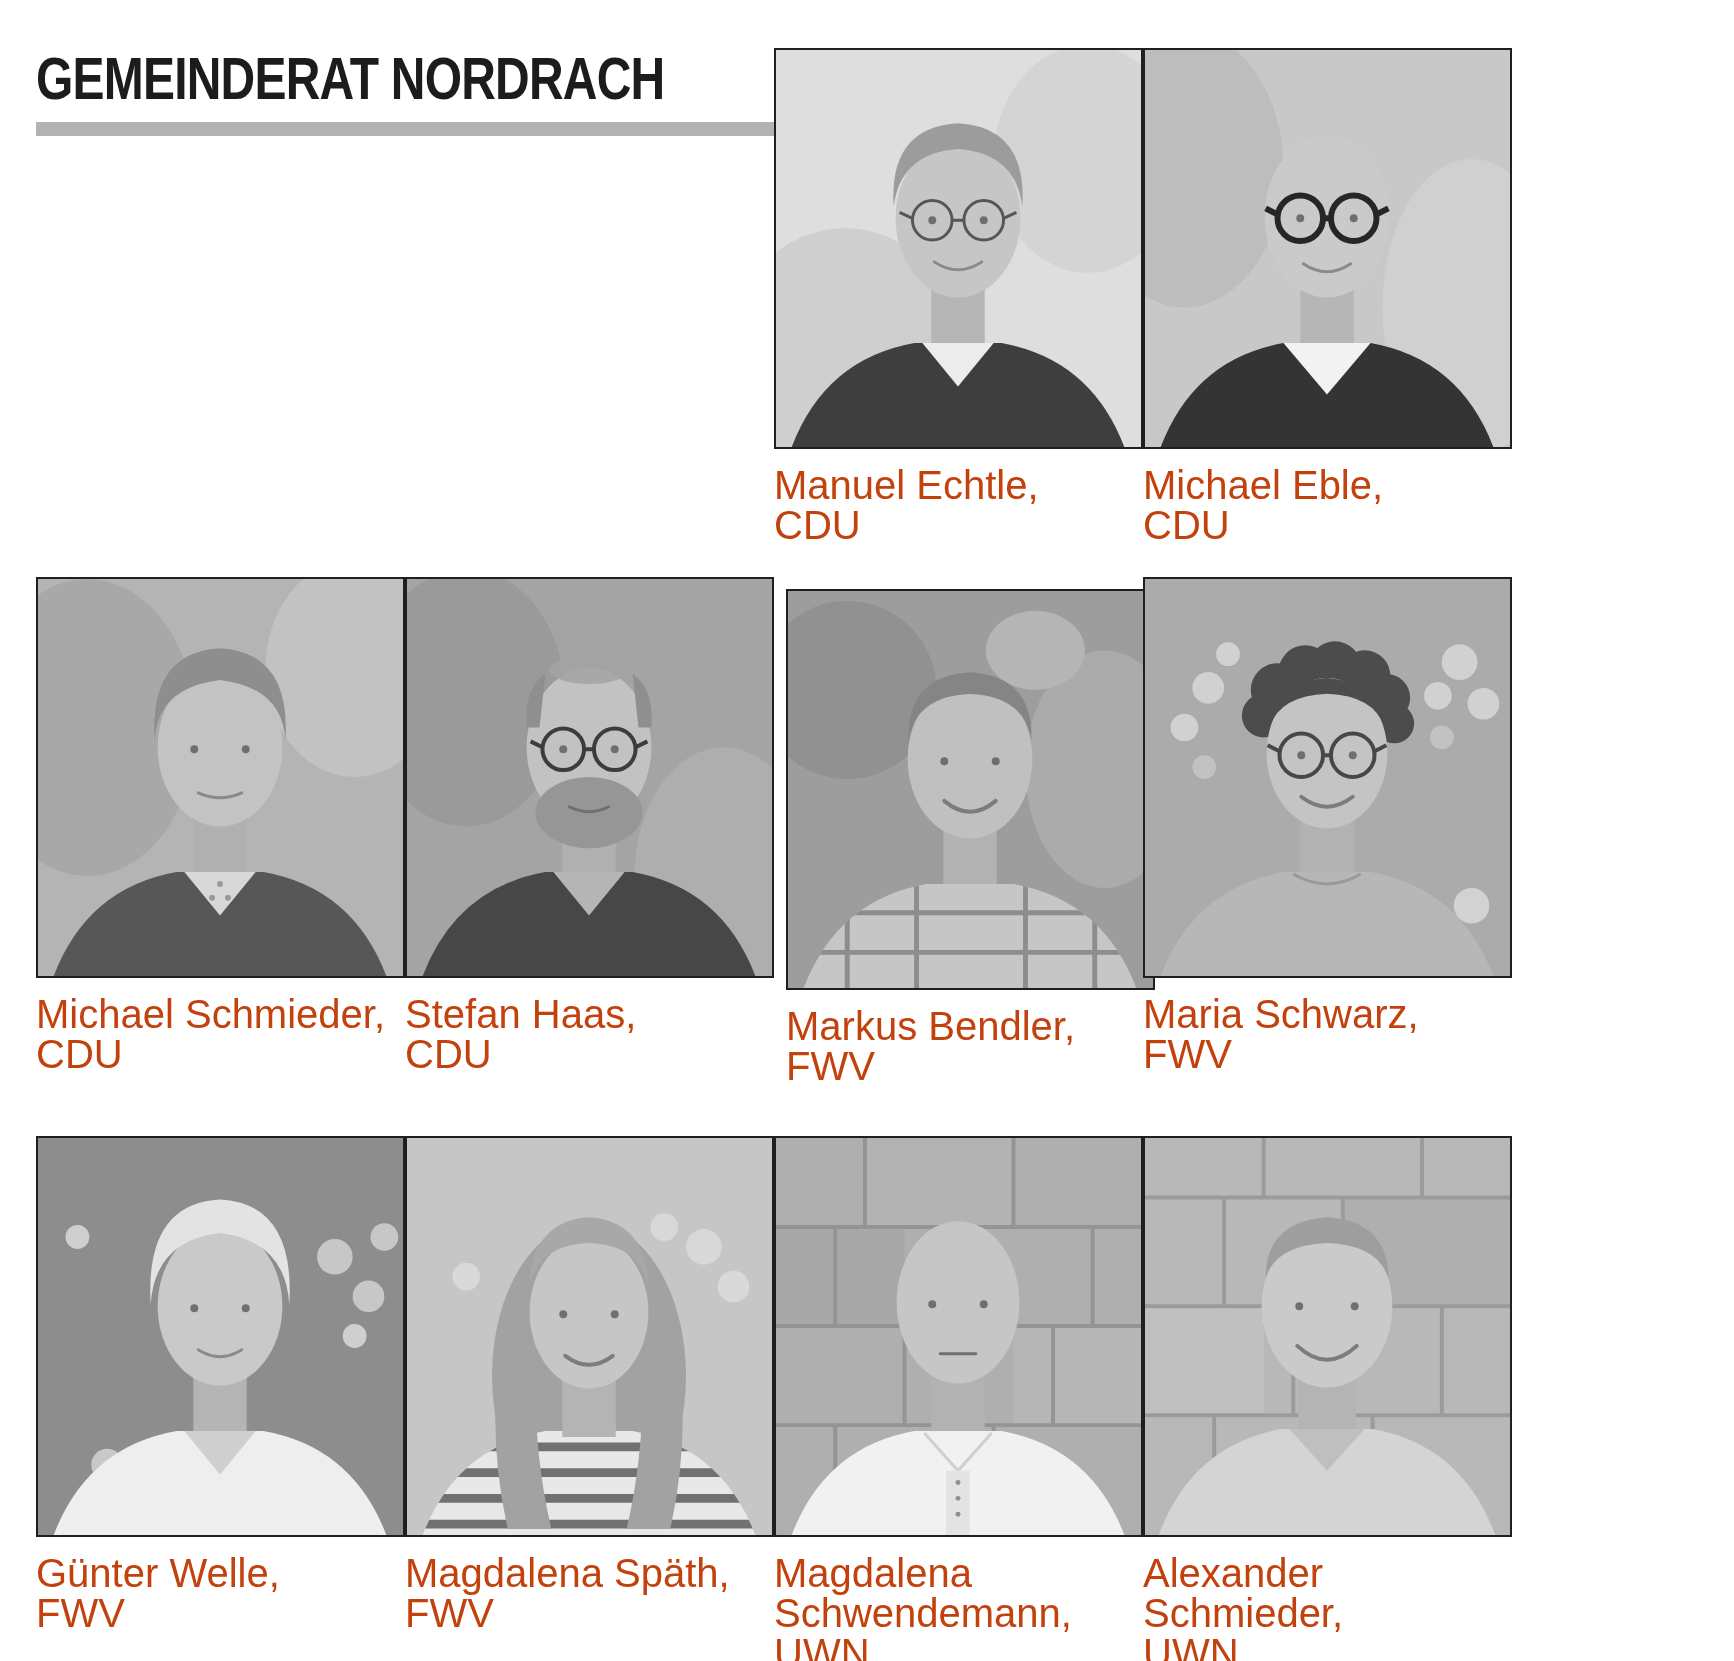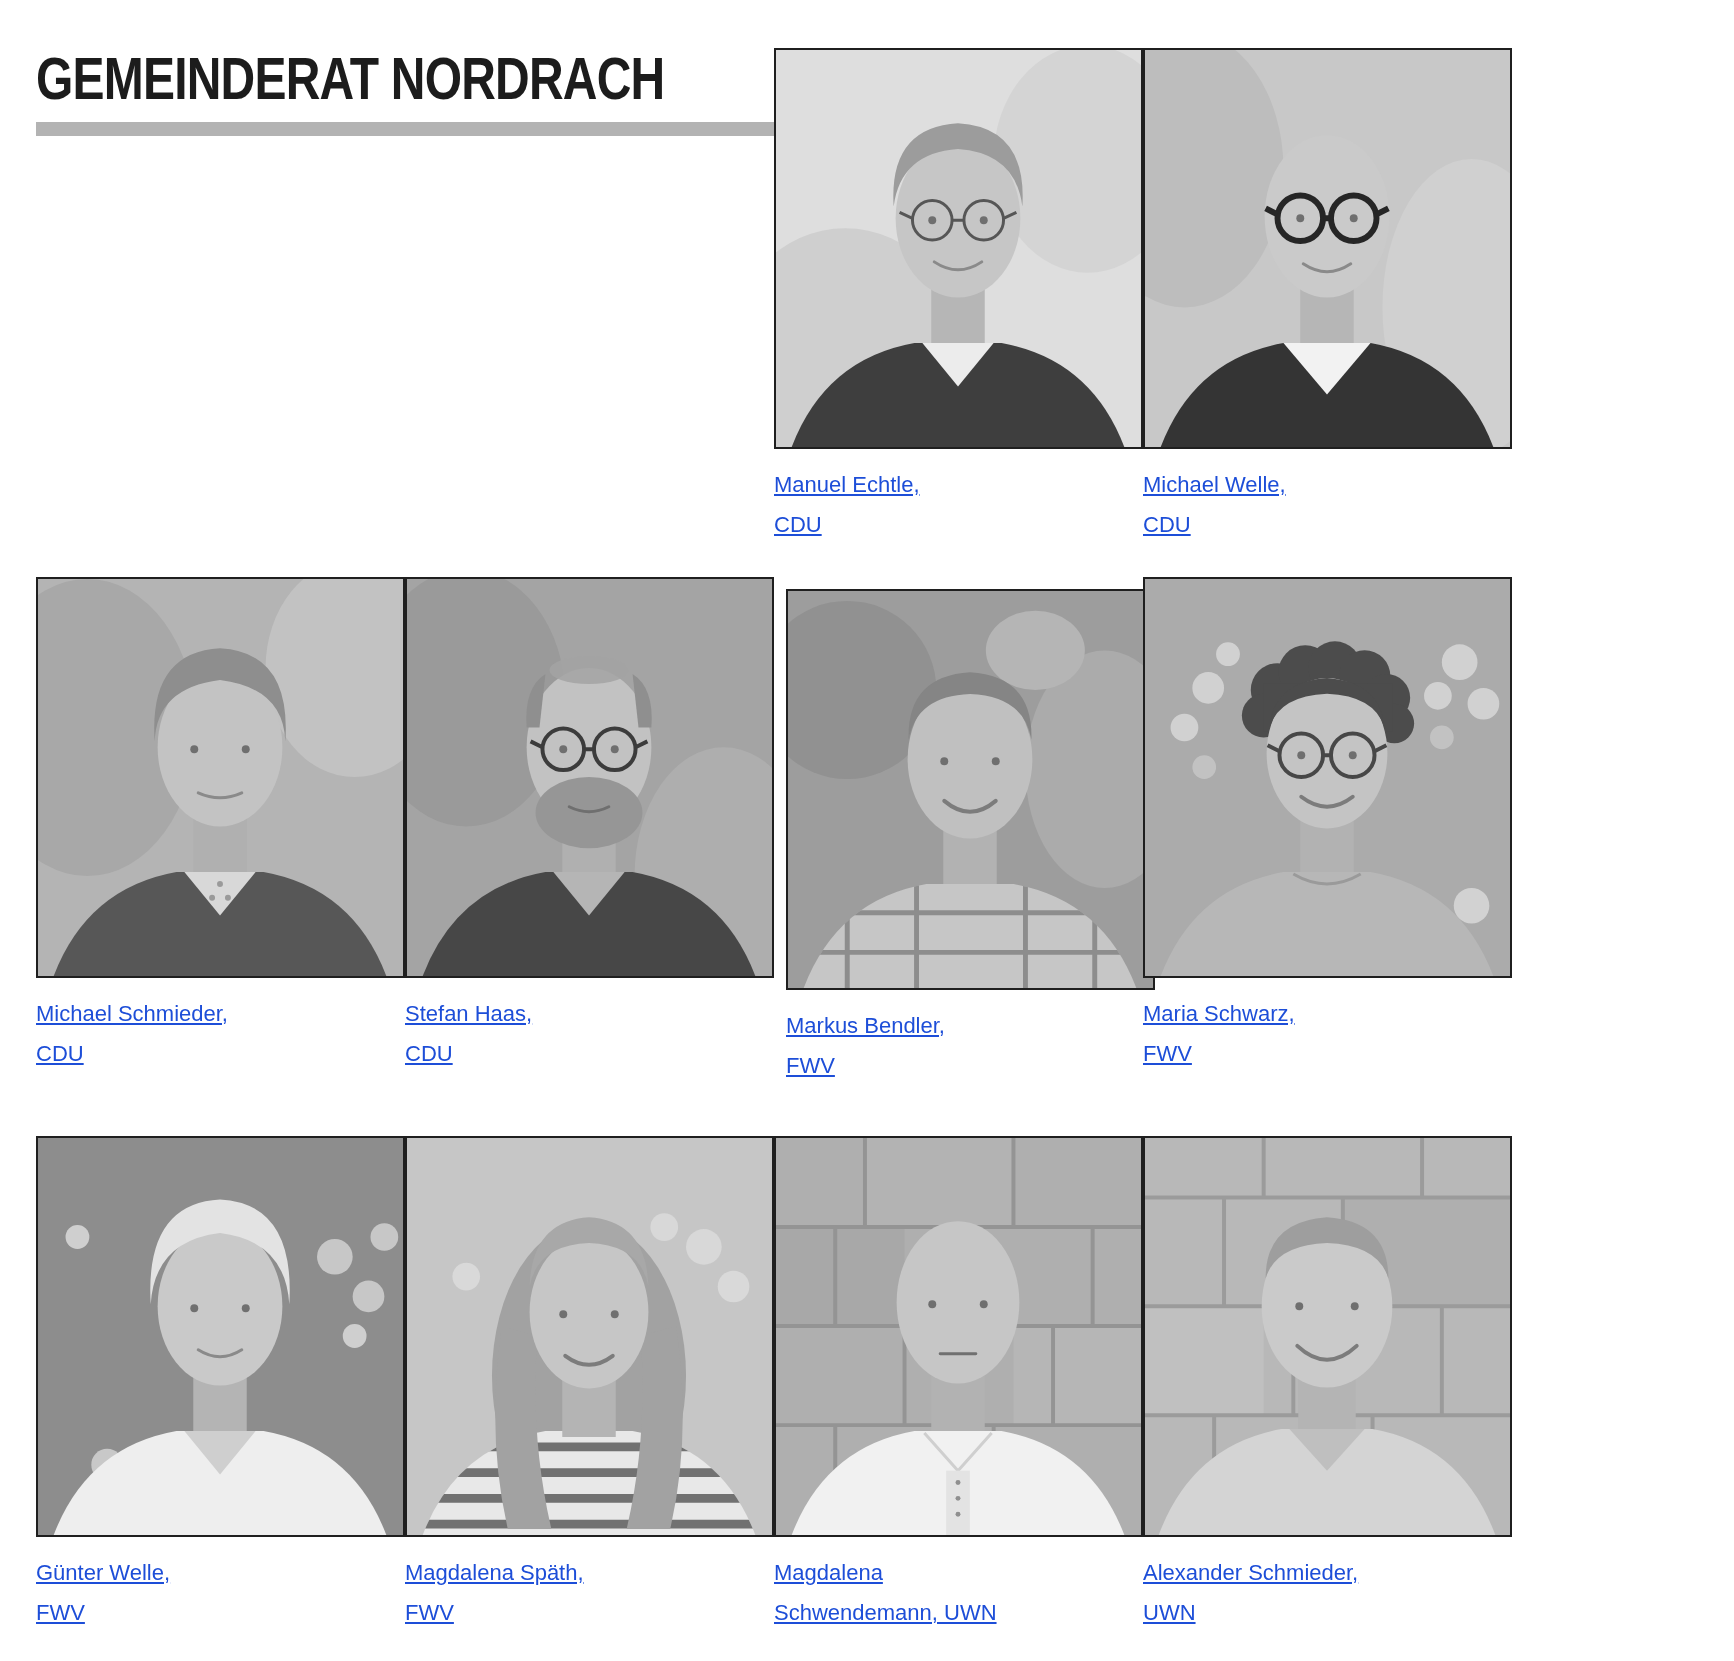--- a/index.html
+++ b/index.html
@@ -45,25 +45,24 @@
     width: 369px;
     height: 401px;
     box-sizing: border-box;
     border: 2px solid #1f1f1f;
     background: #d9d9d9;
     overflow: hidden;
   }
   .photo svg { display: block; width: 100%; height: 100%; }
   .caption {
     margin-top: 16px;
-    font-size: 22px;
+    font-size: 40px;
     line-height: 40px;
     white-space: pre-line;
-    color: #1d4ed8;
-    text-decoration: underline;
+    color: #c2410c;
   }
 </style>
 </head>
 <body>
 
 <div class="page">
 
   <div class="row row-1">
     <div class="title-block">
       <h1 class="page-title">GEMEINDERAT NORDRACH</h1>
@@ -108,21 +107,21 @@
           <circle cx="157" cy="170" r="4" fill="#6f6f6f"></circle>
             <circle cx="211" cy="170" r="4" fill="#6f6f6f"></circle>
           <g stroke="#262626" stroke-width="6" fill="none">
             <circle cx="157" cy="170" r="23"></circle>
               <circle cx="211" cy="170" r="23"></circle>
             <path d="M180 170 h8 M134 166 l-12 -6 M234 166 l12 -6"></path>
           </g>
           <path d="M160 216 Q184 232 208 216" stroke="#8a8a8a" stroke-width="3" fill="none" stroke-linecap="round"></path>
         </svg>
       </div>
-      <figcaption class="caption">Michael Welle,
+      <figcaption class="caption">Michael Eble,
 CDU</figcaption>
     </figure>
   </div>
 
   <div class="row row-2">
 
     <figure class="cell" style="margin:0">
       <div class="photo">
         <svg viewBox="0 0 369 401" preserveAspectRatio="xMidYMid slice">
           <rect width="369" height="401" fill="#b4b4b4"></rect>

